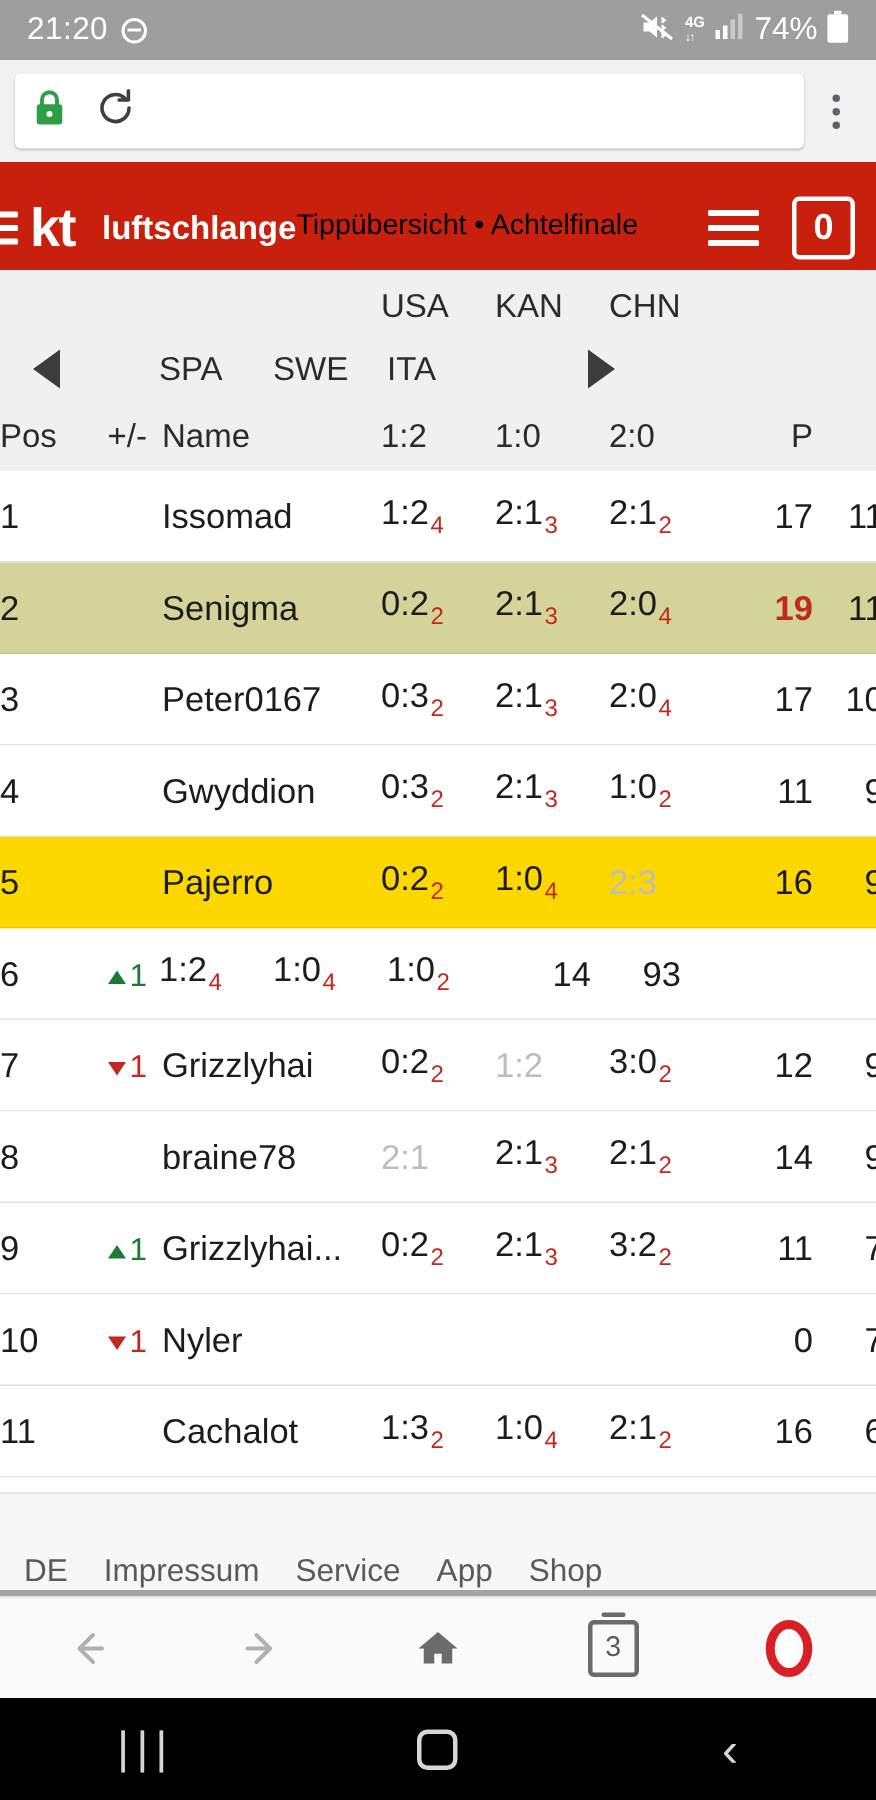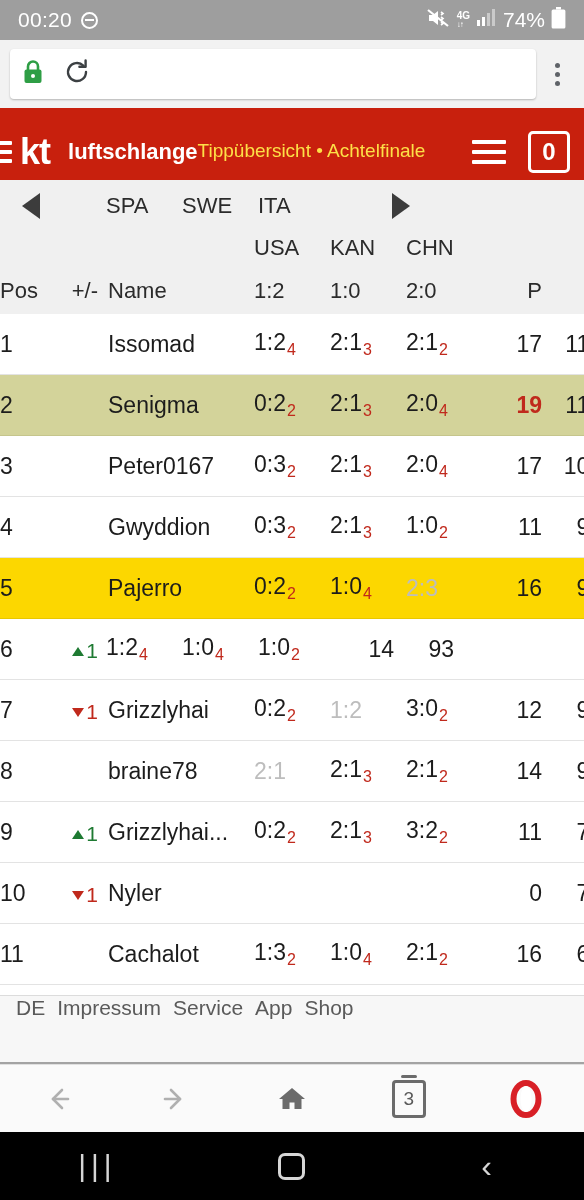--- a/index.html
+++ b/index.html
@@ -61,21 +61,21 @@
     display: flex; align-items: center; padding: 16px 14px 0 0;
     position: relative;
   }
   .kt-burger-left { width: 20px; flex: 0 0 20px; display: flex; flex-direction: column;
     justify-content: center; gap: 5px; margin-left: -8px; }
   .kt-burger-left i { display: block; height: 4px; background: #ffffff; border-radius: 1px; }
   .kt-logo { font-size: 36px; font-weight: bold; letter-spacing: -1px;
     margin-left: 8px; line-height: 1; }
   .kt-titles { margin-left: 18px; display: flex; justify-content: center; }
   .kt-title { font-size: 22px; font-weight: bold; line-height: 1.18; }
-  .kt-subtitle { font-size: 19px; color: #fde047; line-height: 1.25; }
+  .kt-subtitle { font-size: 19px; color: #000000; line-height: 1.25; }
   .kt-actions { margin-left: auto; display: flex; align-items: center; gap: 22px; }
   .kt-burger-right { width: 34px; display: flex; flex-direction: column; gap: 6px; }
   .kt-burger-right i { display: block; height: 4px; background: #ffffff; border-radius: 1px; }
   .kt-badge {
     min-width: 42px; height: 42px; border: 3px solid #ffffff; border-radius: 5px;
     display: flex; align-items: center; justify-content: center;
     font-size: 24px; font-weight: bold; padding: 0 8px;
   }
 
   
@@ -120,22 +120,22 @@
   .score { white-space: nowrap; }
   .score .sub { font-size: 16px; color: #c0291c; vertical-align: sub; margin-left: 1px; }
   .score.muted { color: #bdbdbd; text-align: right; }
   .pts.best { color: #c0291c; font-weight: bold; }
 
   .tbl-tail { height: 30px; background: #ffffff; border-bottom: 1px solid #dcdcdc; }
 
   
   .site-footer {
     flex: 0 0 68px; background: #f7f7f7;
-    display: flex; align-items: flex-start; gap: 12px; padding: 0 16px;
-    border-bottom: 2px solid #a3a3a3;
+    display: flex; align-items: flex-end; gap: 24px; padding: 0 16px;
+    border-bottom: 4px solid #a3a3a3;
   }
   .site-footer a { font-size: 21px; color: #5a5a5a; text-decoration: none; }
 
   
   .opera-nav {
     flex: 0 0 68px; background: #fafafa;
     display: flex; align-items: center; justify-content: space-around;
     border-top: 1px solid #e0e0e0;
   }
   .nav-btn { display: flex; align-items: center; justify-content: center; width: 86px; height: 56px; }
@@ -158,21 +158,21 @@
   .sk-recents { letter-spacing: 5px; font-size: 30px; }
   .sk-home { width: 27px; height: 27px; border: 3px solid #d6d6d6; border-radius: 7px; }
   .sk-back { font-size: 32px; line-height: 1; }
 </style>
 </head>
 <body>
 
 <div class="screen">
 
   <div class="statusbar">
-    <span class="status-time">00:20</span>
+    <span class="status-time">21:20</span>
     <span class="status-dnd"></span>
     <span class="status-right">
       <span class="ic-mute">
         <svg width="24" height="20" viewBox="0 0 24 20">
           <path d="M2 7h4l5-4v14l-5-4H2z" fill="#fff"></path>
           <path d="M14 4l2 1.5-2 1.5M14 9l2 1.5-2 1.5M14 14l2 1.5-2 1.5" stroke="#fff" stroke-width="1.6" fill="none"></path>
           <path d="M1 2l20 16" stroke="#fff" stroke-width="2.2"></path>
         </svg>
       </span>
       <span class="ic-4g">
@@ -238,40 +238,40 @@
           <i></i>
       </div>
       <div class="kt-badge">0</div>
     </div>
   </div>
 
   <div class="content">
 
     <div class="thead">
       <div class="thead-rows">
+        <div class="trow hdr-line">
+          <div class="c-pos"></div>
+            <div class="c-pm"></div>
+            <div class="c-name"></div>
+          <div class="c-m">USA</div>
+          <div class="c-m">KAN</div>
+          <div class="c-m">CHN</div>
+          <div class="c-p"></div>
+            <div class="c-g"></div>
+        </div>
         <div class="trow hdr-line first">
           <div class="arrow-cell-l">
             <span class="tri left"></span>
           </div>
           <div class="c-m">SPA</div>
           <div class="c-m">SWE</div>
           <div class="c-m">ITA</div>
           <div class="arrow-cell-r">
             <span class="tri right"></span>
           </div>
-        </div>
-        <div class="trow hdr-line">
-          <div class="c-pos"></div>
-            <div class="c-pm"></div>
-            <div class="c-name"></div>
-          <div class="c-m">USA</div>
-          <div class="c-m">KAN</div>
-          <div class="c-m">CHN</div>
-          <div class="c-p"></div>
-            <div class="c-g"></div>
         </div>
         <div class="trow hdr-labels">
           <div class="c-pos">Pos</div>
           <div class="c-pm">+/-</div>
           <div class="c-name">Name</div>
           <div class="c-m">1:2</div>
           <div class="c-m">1:0</div>
           <div class="c-m">2:0</div>
           <div class="c-p">P</div>
           <div class="c-g">G</div>

